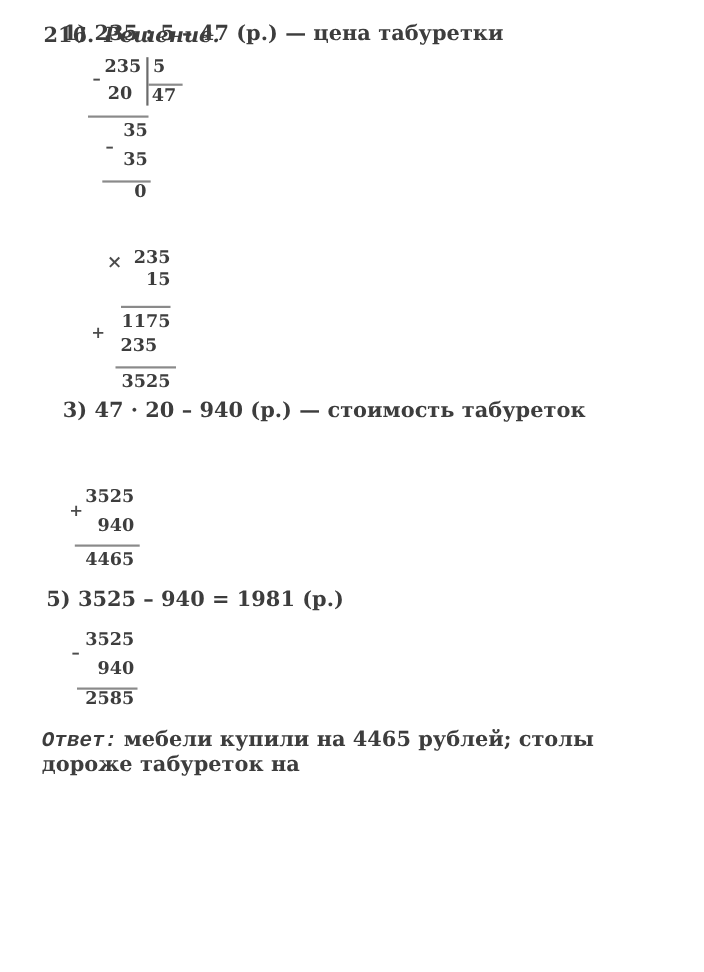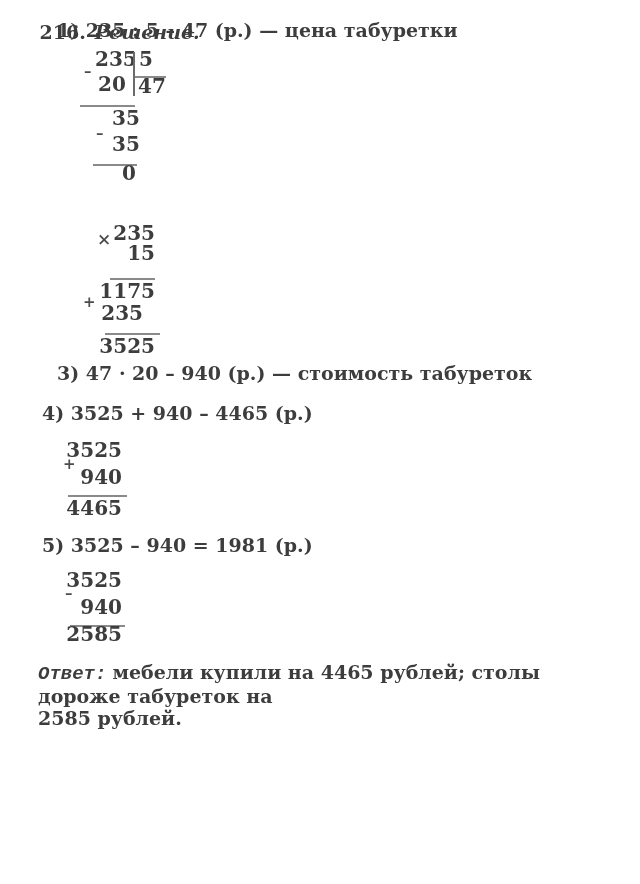--- a/index.html
+++ b/index.html
@@ -20,21 +20,21 @@
   .line {
     position: absolute;
     font-size: 19px;
     line-height: 19px;
     white-space: pre;
   }
   .it { font-style: italic; }
   .block { position: absolute; }
   .block .n {
     position: absolute;
-    font-size: 20px;
+    font-size: 16px;
     line-height: 19px;
     white-space: pre;
   }
   .sign {
     position: absolute;
     font-size: 15px;
     line-height: 14px;
     color: #4c4c4c;
     white-space: pre;
   }
@@ -93,21 +93,20 @@
     <div class="hline" style="left:27px; top:54px; width:45px;"></div>
     <span class="n" style="right:8px; top:58px;">1175</span>
     <span class="sign" style="left:0; top:71px;">+</span>
     <span class="n" style="right:20px; top:80px;">235</span>
     <div class="hline" style="left:22px; top:109px; width:55px;"></div>
     <span class="n" style="right:8px; top:113px;">3525</span>
   </div>
 
   <div class="line" style="left:57px; top:364px;">3) 47 · 20 – 940 (р.) — стоимость табуреток</div>
 
-  <div class="line" style="left:42px; top:404px;">4) 3525 + 940 – 4465 (р.)</div>
 
   <div class="block" style="left:63px; top:441px; width:70px; height:80px;">
     <span class="sign" style="left:0; top:16px;">+</span>
     <span class="n" style="right:11px; top:0;">3525</span>
     <span class="n" style="right:11px; top:27px;">940</span>
     <div class="hline" style="left:5px; top:54px; width:59px;"></div>
     <span class="n" style="right:11px; top:58px;">4465</span>
   </div>
 
   <div class="line" style="left:42px; top:536px;">5) 3525 – 940 = 1981 (р.)</div>
@@ -115,16 +114,15 @@
   <div class="block" style="left:63px; top:571px; width:70px; height:80px;">
     <span class="sign" style="left:2px; top:15px;">–</span>
     <span class="n" style="right:11px; top:0;">3525</span>
     <span class="n" style="right:11px; top:27px;">940</span>
     <div class="hline" style="left:7px; top:54px; width:55px;"></div>
     <span class="n" style="right:11px; top:54px;">2585</span>
   </div>
 
   <div class="answer">
     <span class="it lbl">Ответ:</span><span>мебели купили на 4465 рублей; столы дороже табуреток на</span><br>
-    <span>2585 рублей.</span>
   </div>
 
 </div>
 
 </body></html>

